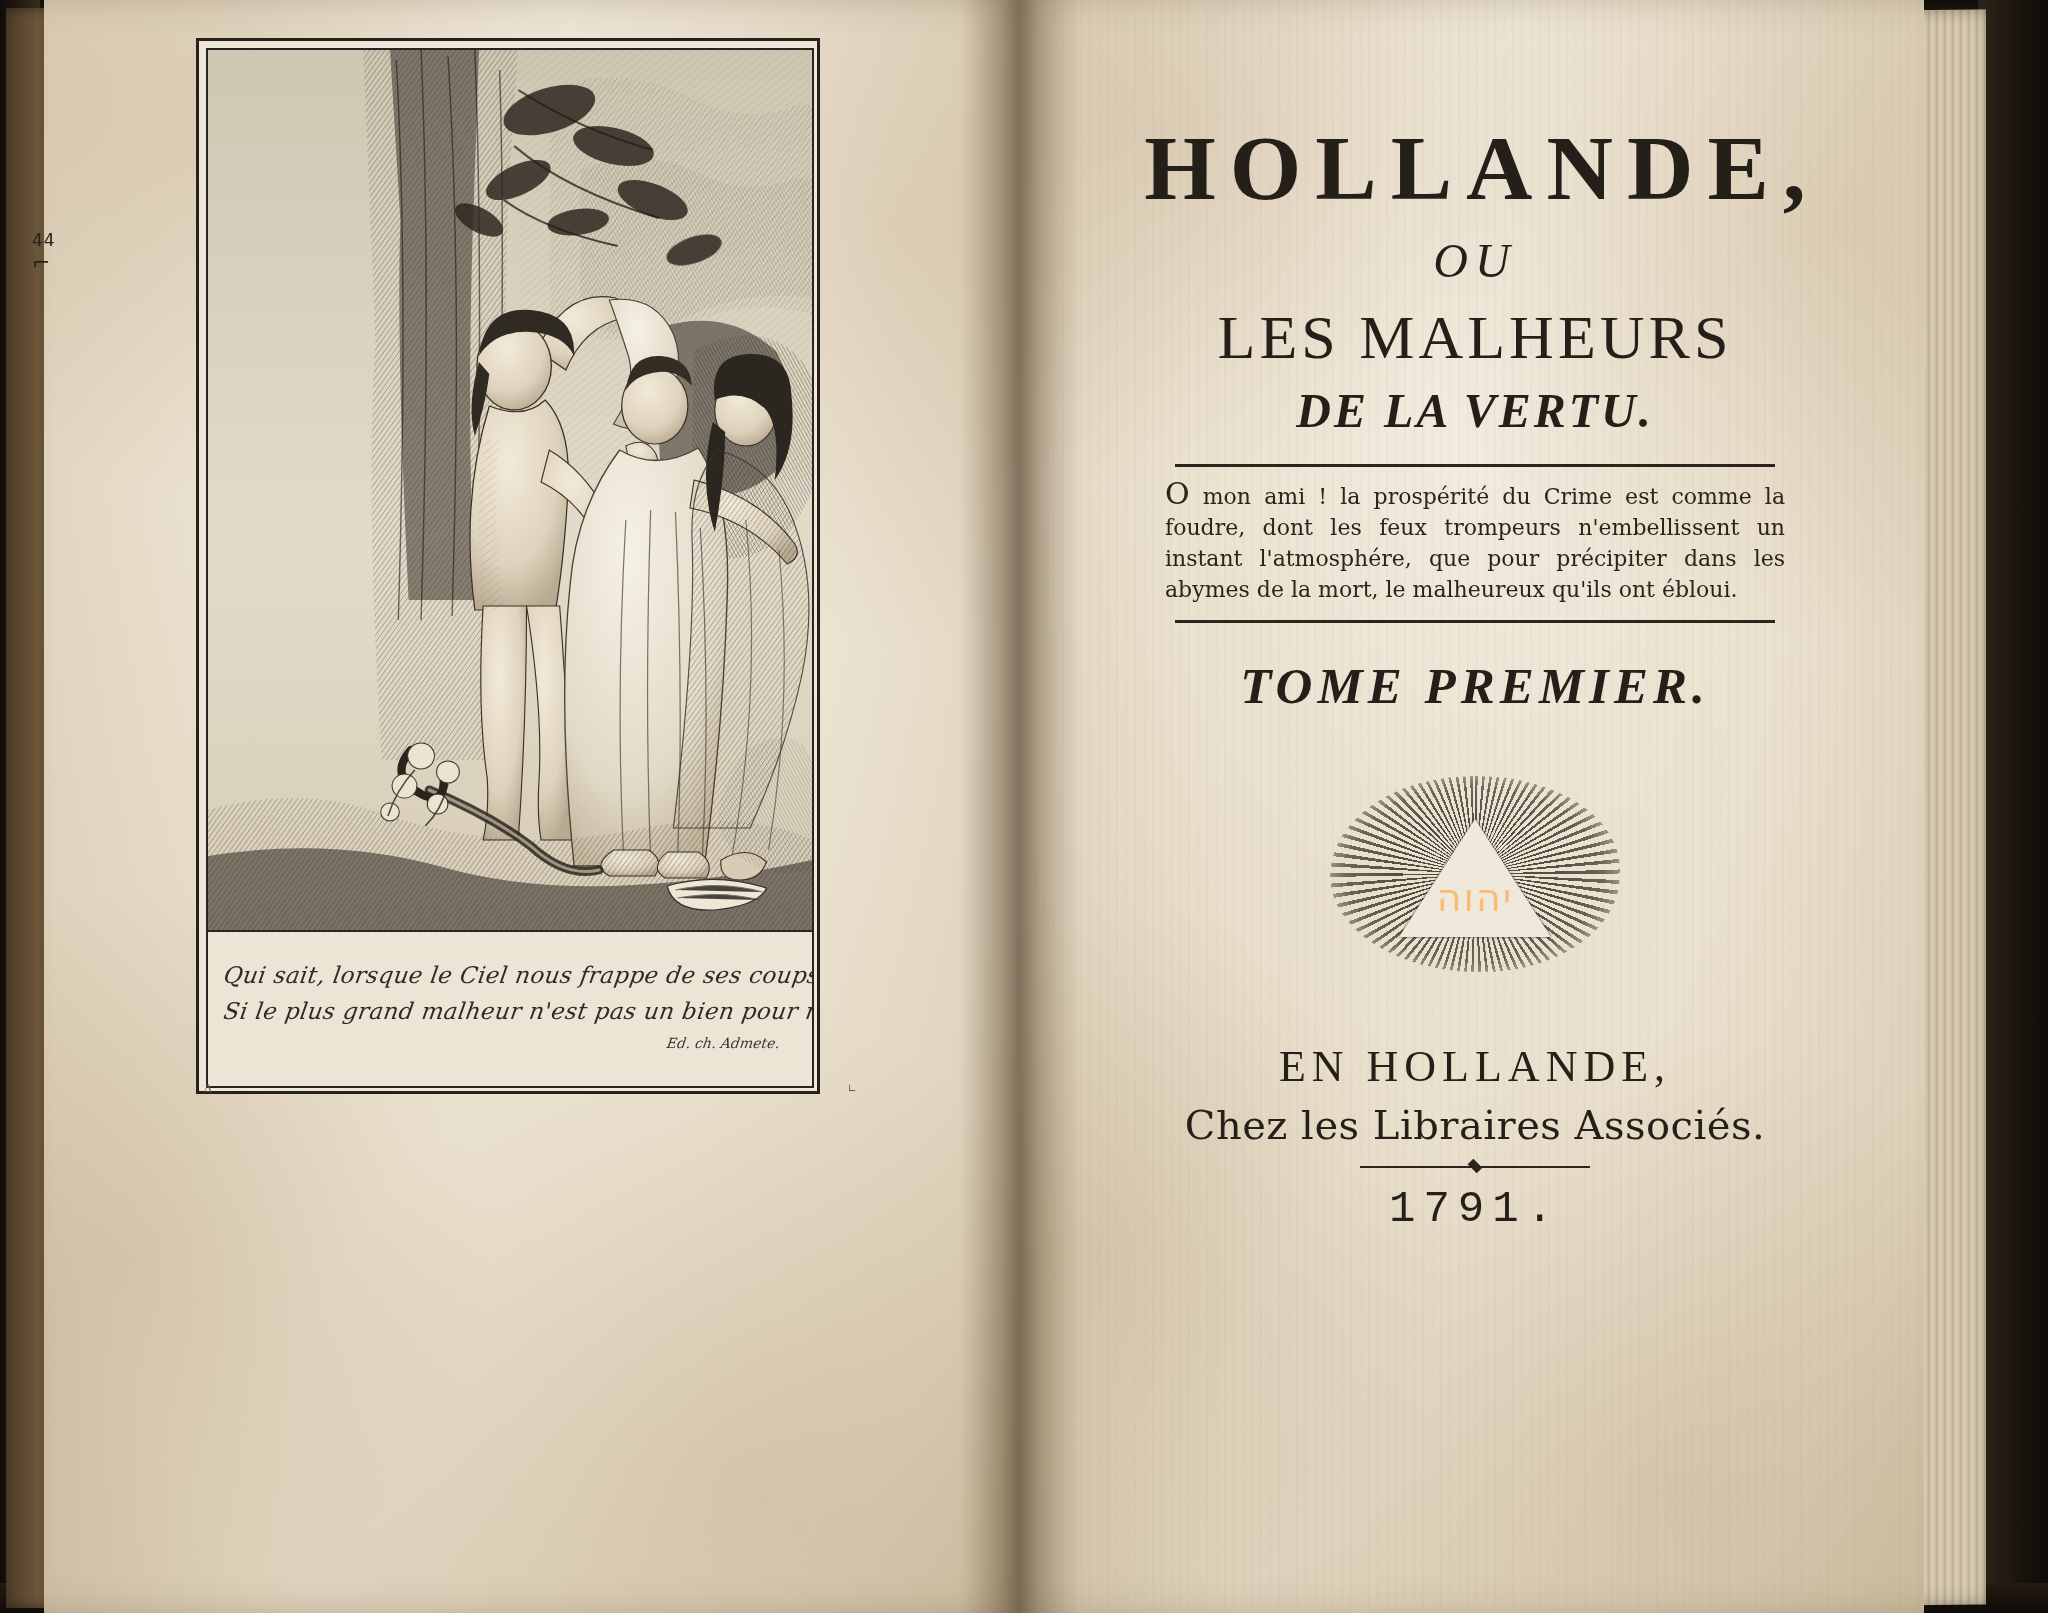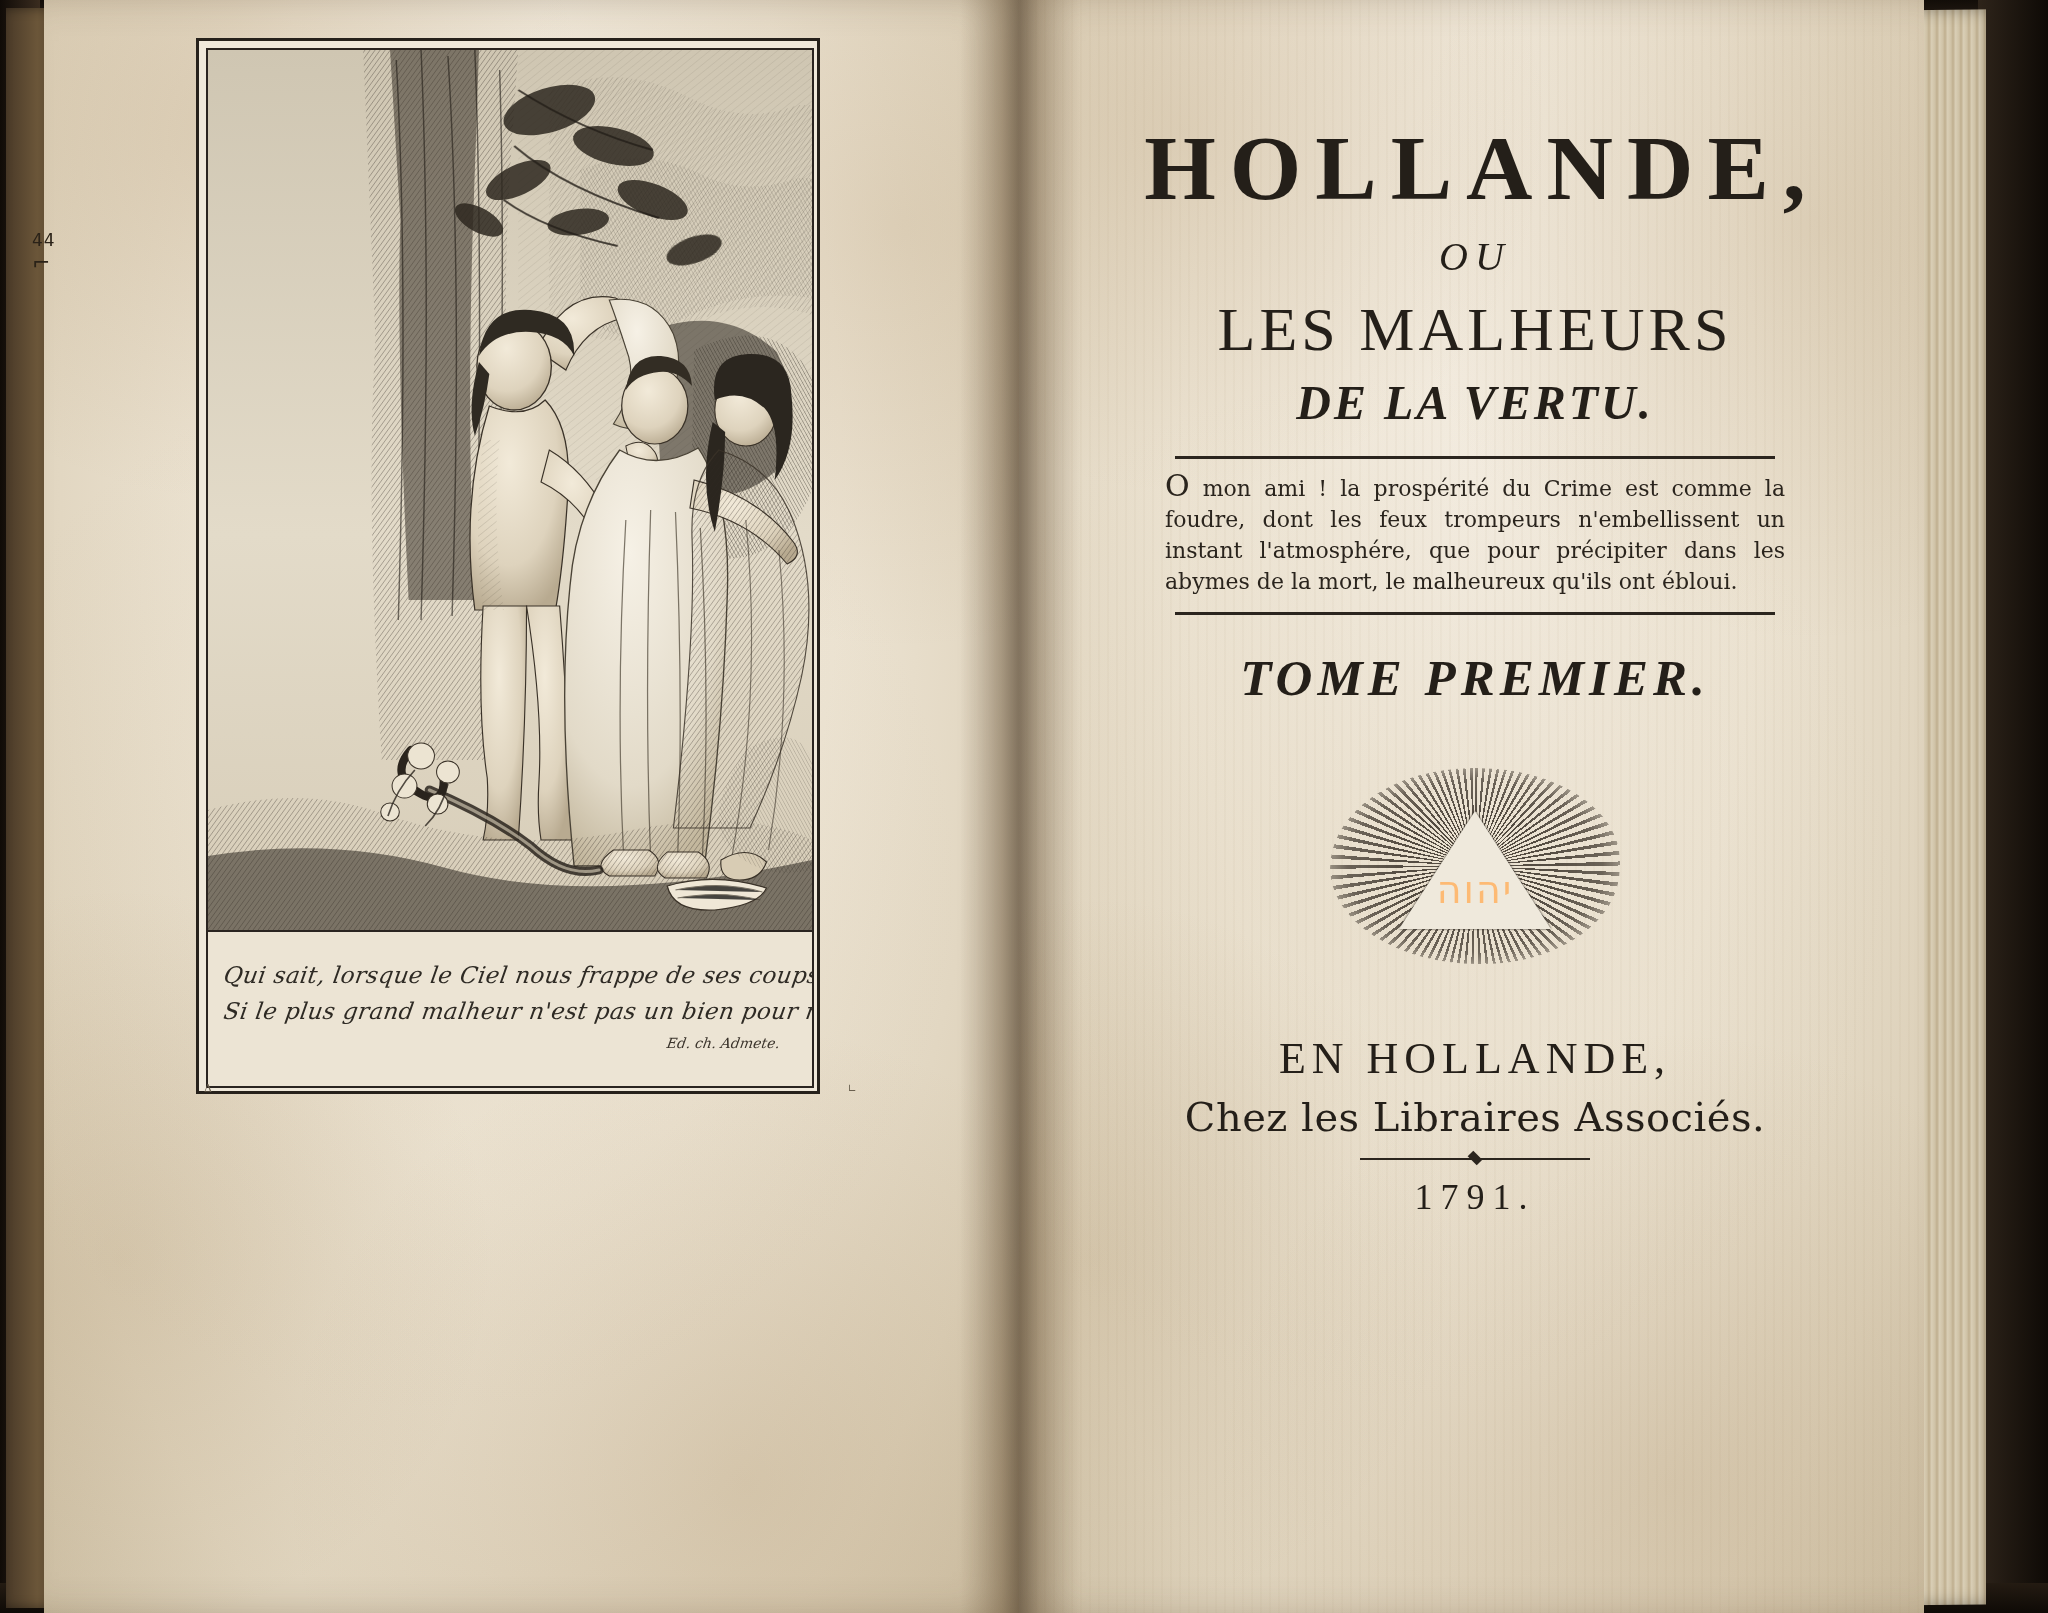--- a/index.html
+++ b/index.html
@@ -178,21 +178,21 @@
     font-family: "Liberation Serif", serif;
     font-size: 92px;
     letter-spacing: 14px;
     line-height: 1.05;
     margin: 0 0 16px 0;
     text-indent: 14px;
   }
   .t-ou {
     font-family: "Liberation Serif", serif;
     font-style: italic;
-    font-size: 40px;
+    font-size: 48px;
     letter-spacing: 7px;
     margin: 0 0 14px 0;
   }
   .t-les-malheurs {
     font-family: "Liberation Serif", serif;
     font-size: 62px;
     letter-spacing: 4px;
     margin: 0 0 10px 0;
   }
   .t-de-la-vertu {
@@ -299,22 +299,22 @@
     content: ""; position: absolute; left: 0; top: 2px;
     width: 100%; height: 2px; background: #2b251e;
   }
   .ornament-rule:after {
     content: ""; position: absolute; left: 50%; top: -3px;
     width: 16px; height: 10px; margin-left: -8px;
     background: #2b251e;
     transform: rotate(45deg) scale(.8);
   }
   .t-year {
-    font-family: Liberation Serif, serif;
-    font-size: 36px;
+    font-family: Liberation Mono, monospace;
+    font-size: 44px;
     letter-spacing: 8px;
     margin: 8px;
   }
 
   
   #shelf-label {
     position: absolute;
     left: 32px; top: 230px;
     width: 42px; height: 40px;
     font-family: "DejaVu Sans", sans-serif;

